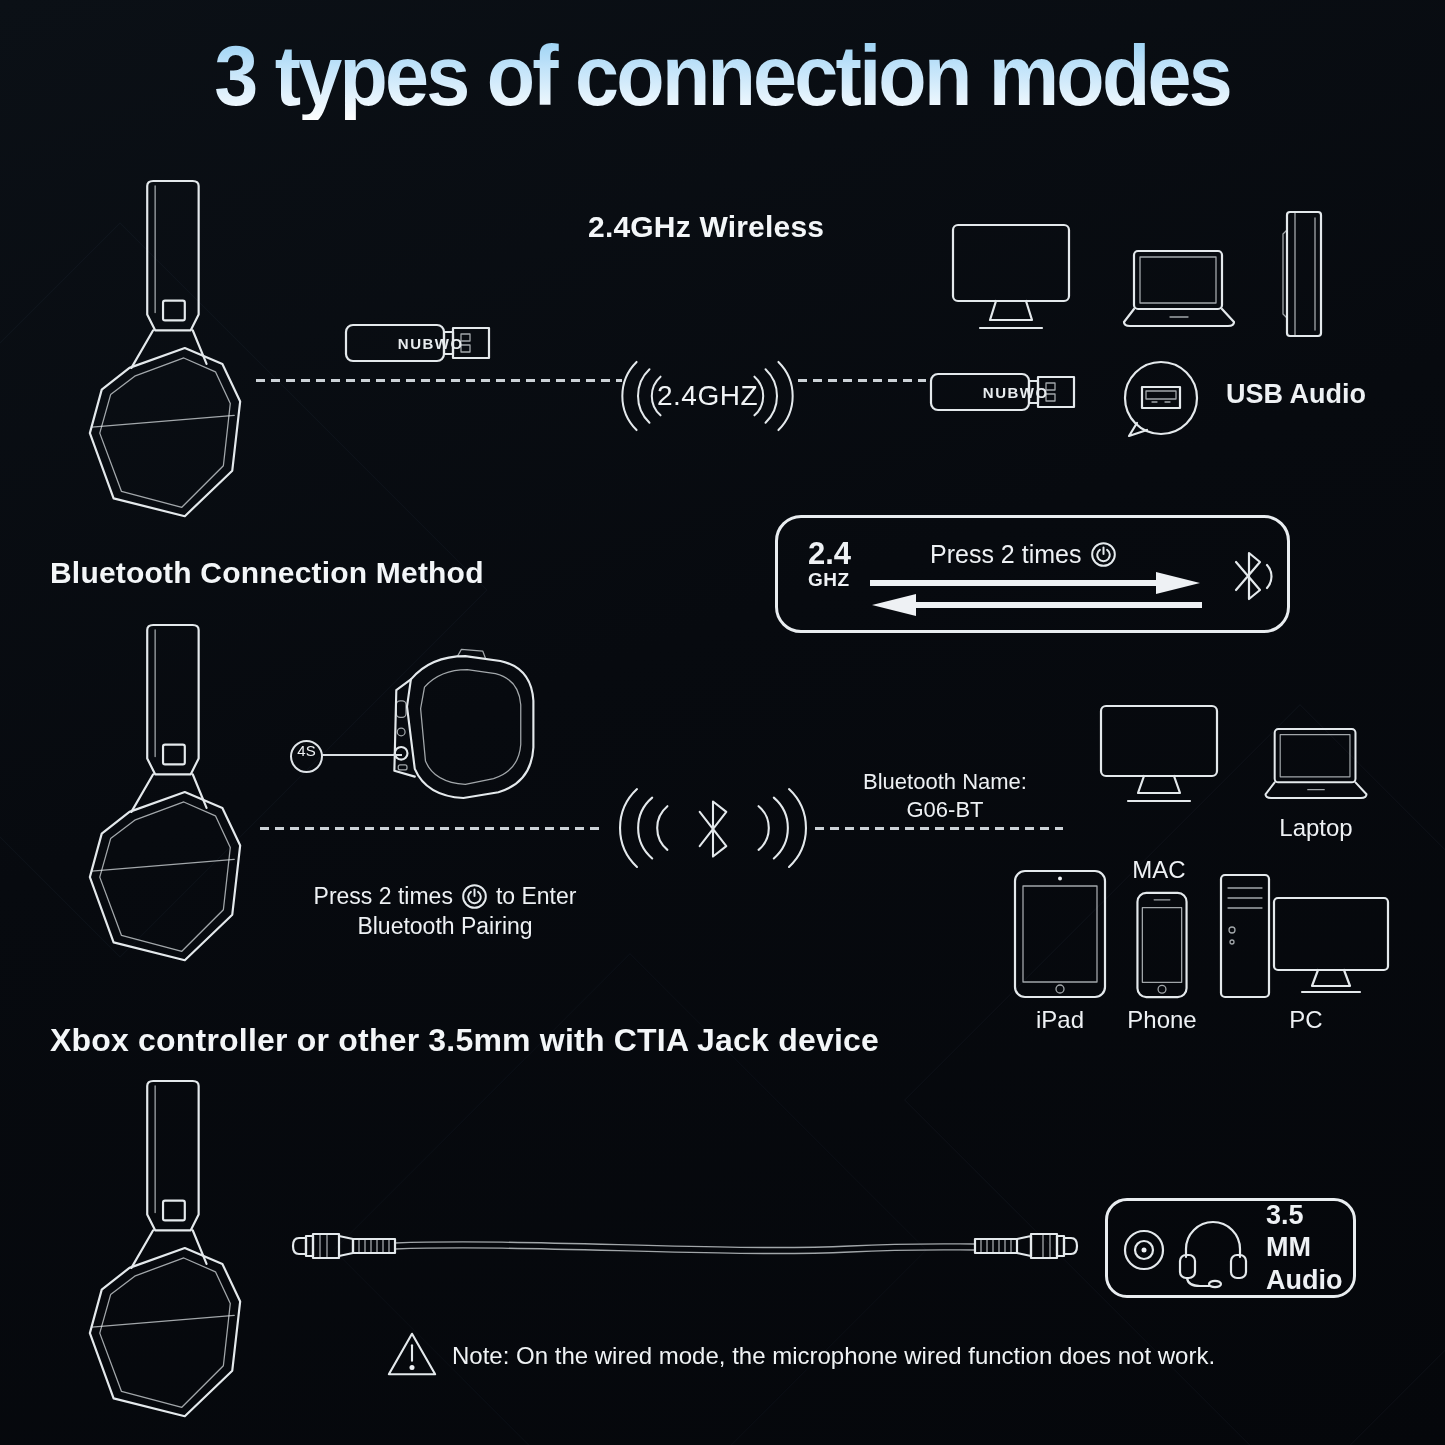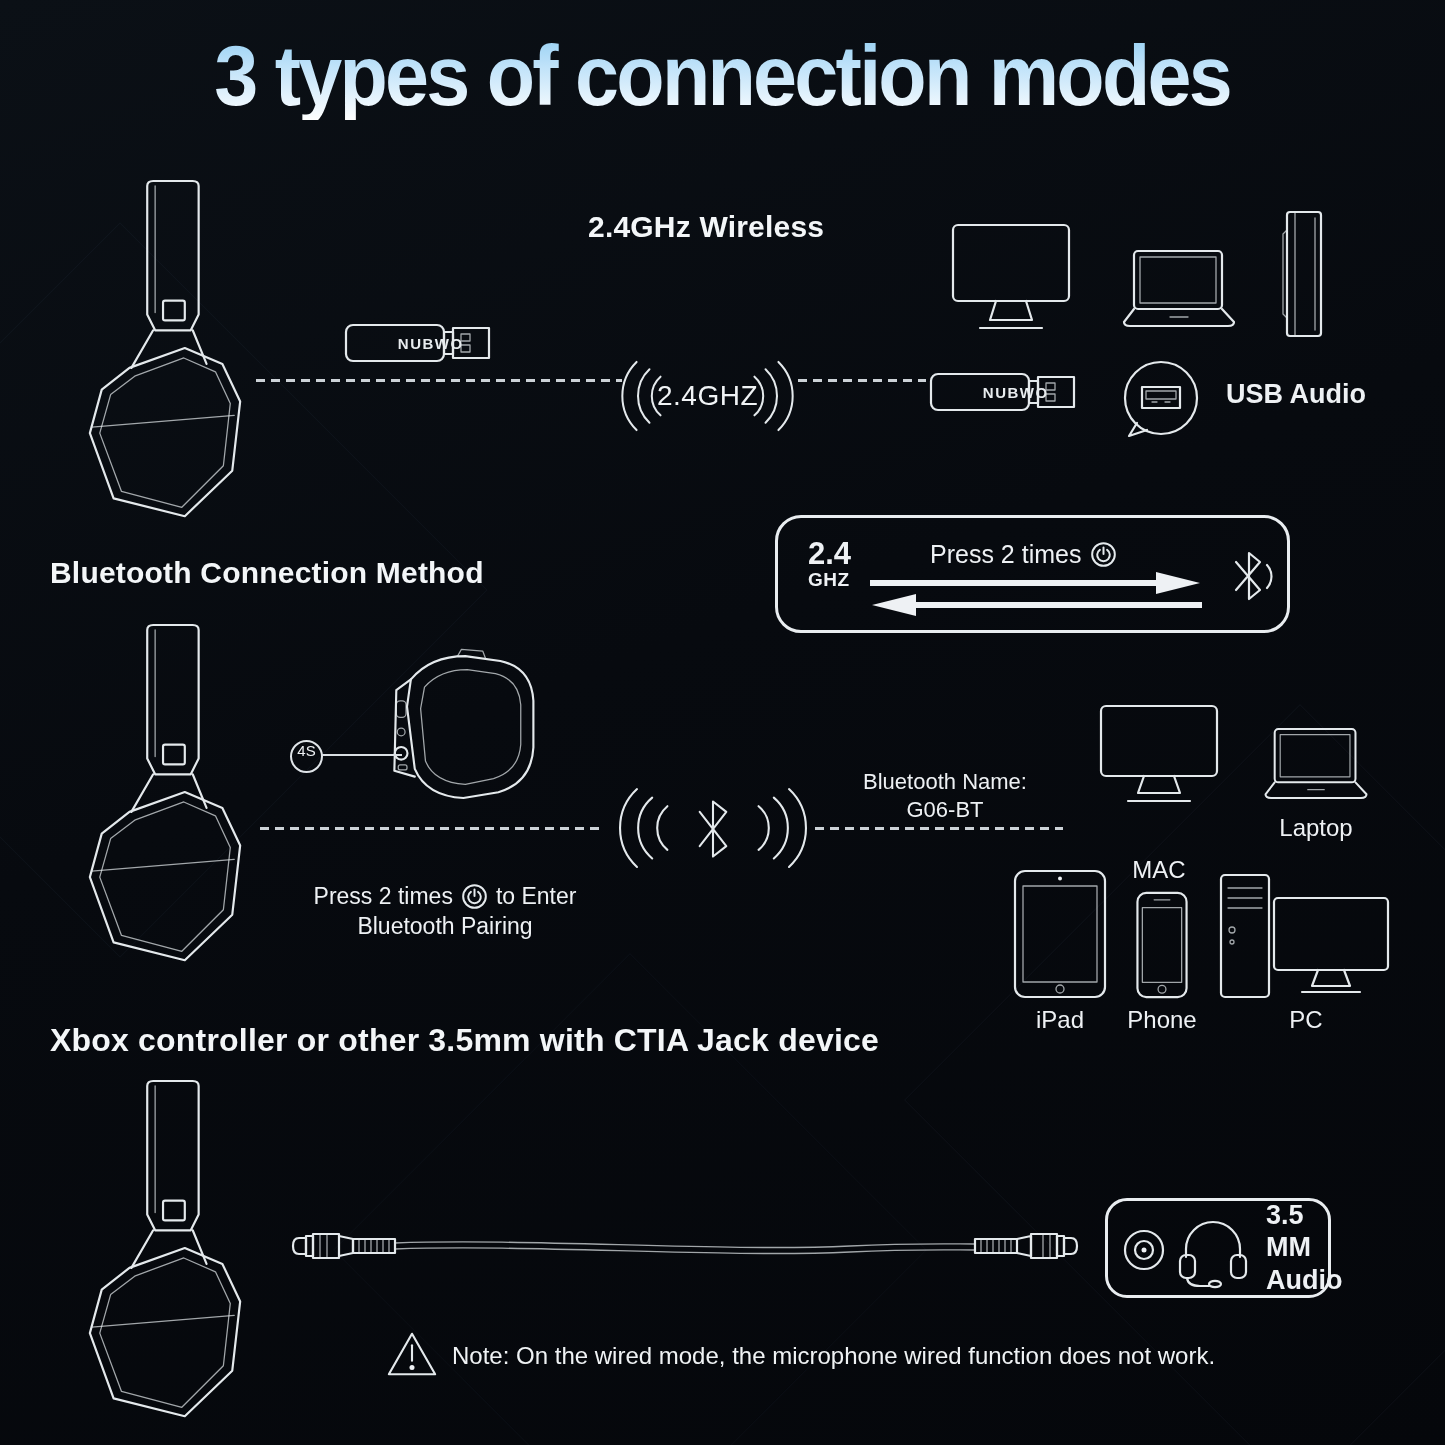--- a/index.html
+++ b/index.html
@@ -96,21 +96,21 @@
   .lbl-mac { left:1098px; top:812px; width:122px;margin-top:44px; }
   .lbl-laptop { left:1260px; top:814px; width:112px; }
   .lbl-ipad { left:1012px; top:1006px; width:96px; }
   .lbl-phone { left:1110px; top:1006px; width:104px; }
   .lbl-pc { left:1218px; top:1006px; width:176px; }
 
   
   .s3-heading { left:50px; top:1022px; }
   .hp3 { left:68px; top:1078px; width:198px; height:356px; }
   .cable { left:290px; top:1222px; width:790px; height:48px; }
-  .audio-box { left:1105px; top:1198px; width:226px; height:100px;
+  .audio-box { left:1105px; top:1198px; width:251px; height:100px;
     border:3px solid #e9edf0; border-radius:22px; }
   .jack-icon { position:absolute; left:12px; top:25px; width:48px; height:48px; }
   .headset-icon { position:absolute; left:64px; top:12px; width:82px; height:76px; }
   .audio-text { position:absolute; left:158px; top:50%; transform:translateY(-50%);
     font-size:27px; font-weight:bold; line-height:1.2; }
   .note-triangle { left:385px; top:1328px; width:54px; height:52px; }
   .note-text { position:absolute; left:452px; top:1342px; font-size:24px; color:#eff2f4; }
 </style>
 </head>
 <body>

